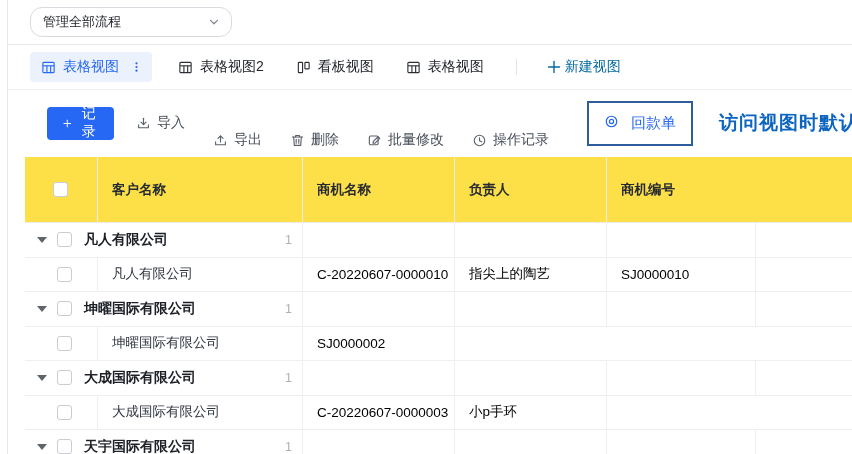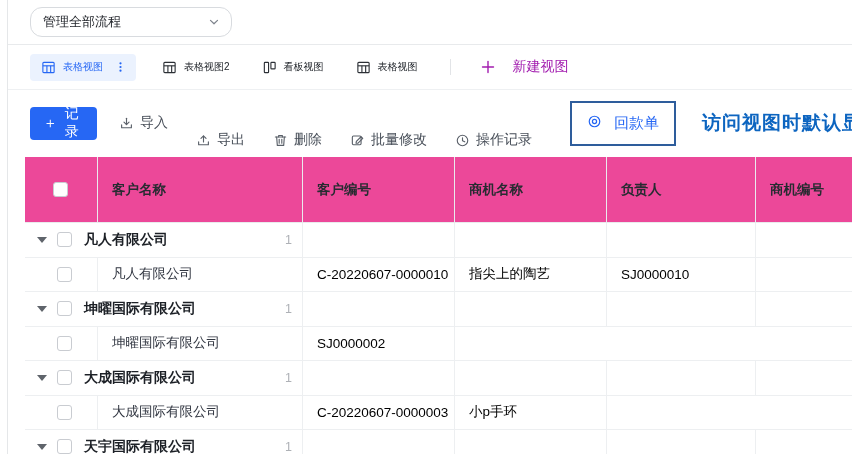--- a/index.html
+++ b/index.html
@@ -10,46 +10,46 @@
   
   .topbar { position:absolute; top:0; left:8px; right:0; height:45px; border-bottom:1px solid #e8eaec; background:#fff; }
   .process-select { position:absolute; left:22px; top:7px; width:202px; height:30px;
     border:1px solid #d8dbdf; border-radius:12px; background:#fff; display:flex; align-items:center;
     justify-content:space-between; padding:0 10px 0 12px; font-size:13px; color:#23262c; cursor:pointer; }
   .process-select svg { color:#7d838c; }
 
   
   .tabsbar { position:absolute; top:45px; left:8px; right:0; height:45px; border-bottom:1px solid #eef0f2;
     background:#fff; display:flex; align-items:center; padding-left:22px; }
-  .tab { display:flex; align-items:center; gap:7px; font-size:10px; color:#21252b; cursor:pointer; white-space:nowrap;text-align:center; }
+  .tab { display:flex; align-items:center; gap:7px; font-size:14px; color:#21252b; cursor:pointer; white-space:nowrap;text-align:center; }
   .tab + .tab { margin-left:32px; }
   .tab.active { background:#ebf2fe; border-radius:4px; padding:6px 9px 6px 11px; color:#2667f4; margin-right:0; }
   .tab .ticon { display:flex; color:#2c3036; }
   .tab.active .ticon, .tab.active .dots { color:#2667f4; }
   .dots { display:flex; margin-left:4px; cursor:pointer; }
   .tab-divider { width:1px; height:16px; background:#e2e4e7; margin:0 30px 0 32px; }
-  .new-view { display:flex; align-items:center; gap:18px; color:#a21caf; font-size:14px; cursor:pointer; }
+  .new-view { display:flex; align-items:center; gap:4px; color:#0369a1; font-size:14px; cursor:pointer; }
 
   
   .toolbar { position:absolute; top:90px; left:8px; right:0; height:66px; display:flex; align-items:center; padding-left:22px; background:#fff; }
   .btn-record { display:flex; align-items:center; gap:8px; height:33px; padding:0 16px; background:#2667f4;
-    color:#fff; font-size:14px; border:none; border-radius:4px; cursor:pointer; }
+    color:#fff; font-size:14px; border:none; border-radius:4px; cursor:pointer;margin-left:17px; }
   .tool-item { display:flex; align-items:center; gap:6px; font-size:14px; color:#474e58; cursor:pointer; white-space:nowrap; }
   .tool-item .icn { display:flex; color:#5a6069; }
   .tool-item + .tool-item { margin-left:28px;margin-top:34px; }
   .toolbar .first-tool { margin-left:22px; }
   .tool-divider { width:1px; height:16px; background:#e2e4e7; margin:0 18px 0 20px; }
   .payment-box { border:2px solid #2e5d9c; height:45px; display:flex; align-items:center; padding:0 15px; background:#fff; }
   .payment-btn { display:flex; align-items:flex-start; gap:12px; color:#2667f4; font-size:15px; cursor:pointer; white-space:nowrap; }
   .annotation { margin-left:26px; font-size:19px; font-weight:bold; color:#0d65c0; letter-spacing:1px; white-space:nowrap; }
 
   
   .table { position:absolute; top:157px; left:25px; right:0; bottom:-20px; background:#fff; font-size:13.5px; }
   .trow { display:grid; grid-template-columns:72px 205px 152px 152px 149px 1fr; align-items:stretch; }
-  .thead { height:66px; background:#ec4899; border-bottom:1px solid #e9ebed; color:#272b31; font-weight:600; }
+  .thead { height:66px; background:#fde047; border-bottom:1px solid #e9ebed; color:#272b31; font-weight:600; }
   .thead .cell { border-left:1px solid #e9ebed; }
   .cell { display:flex; align-items:center; padding-left:14px; overflow:hidden; white-space:nowrap; }
   .gutter { padding-left:0; border-left:none !important; }
   .grow { height:34.5px; border-bottom:1px solid #edeff1; }
   .grow .cell { border-left:1px solid #edeff1; }
   .group-left { grid-column:1 / 3; display:flex; align-items:center; padding-left:0; border-left:none !important; }
   .group-name { font-weight:bold; color:#1d2127; font-size:14px; margin-left:12px; }
   .group-count { margin-left:auto; padding-right:10px; color:#aeb1b6; font-size:12.5px; }
   .data-name-cell { color:#303540; }
   .dcell { color:#000000; }
@@ -213,21 +213,20 @@
   <div class="annotation" data-name="annotation-text">访问视图时默认显示</div>
 </div>
 
 <div class="table" data-name="records-table">
 
   <div class="trow thead" data-name="table-header-row">
     <div class="cell gutter">
         <span class="checkbox cb-head" data-name="select-all-checkbox"></span>
       </div>
     <div class="cell" data-name="column-header">客户名称</div>
-    <div class="cell" data-name="column-header">客户编号</div>
     <div class="cell" data-name="column-header">商机名称</div>
     <div class="cell" data-name="column-header">负责人</div>
     <div class="cell" data-name="column-header">商机编号</div>
   </div>
 
   <div class="trow grow" data-name="group-row">
     <div class="cell group-left gutter">
       <span class="caret" data-name="collapse-caret-icon"></span>
       <span class="checkbox cb-group" data-name="group-checkbox"></span>
       <span class="group-name" data-name="group-name">凡人有限公司</span>

